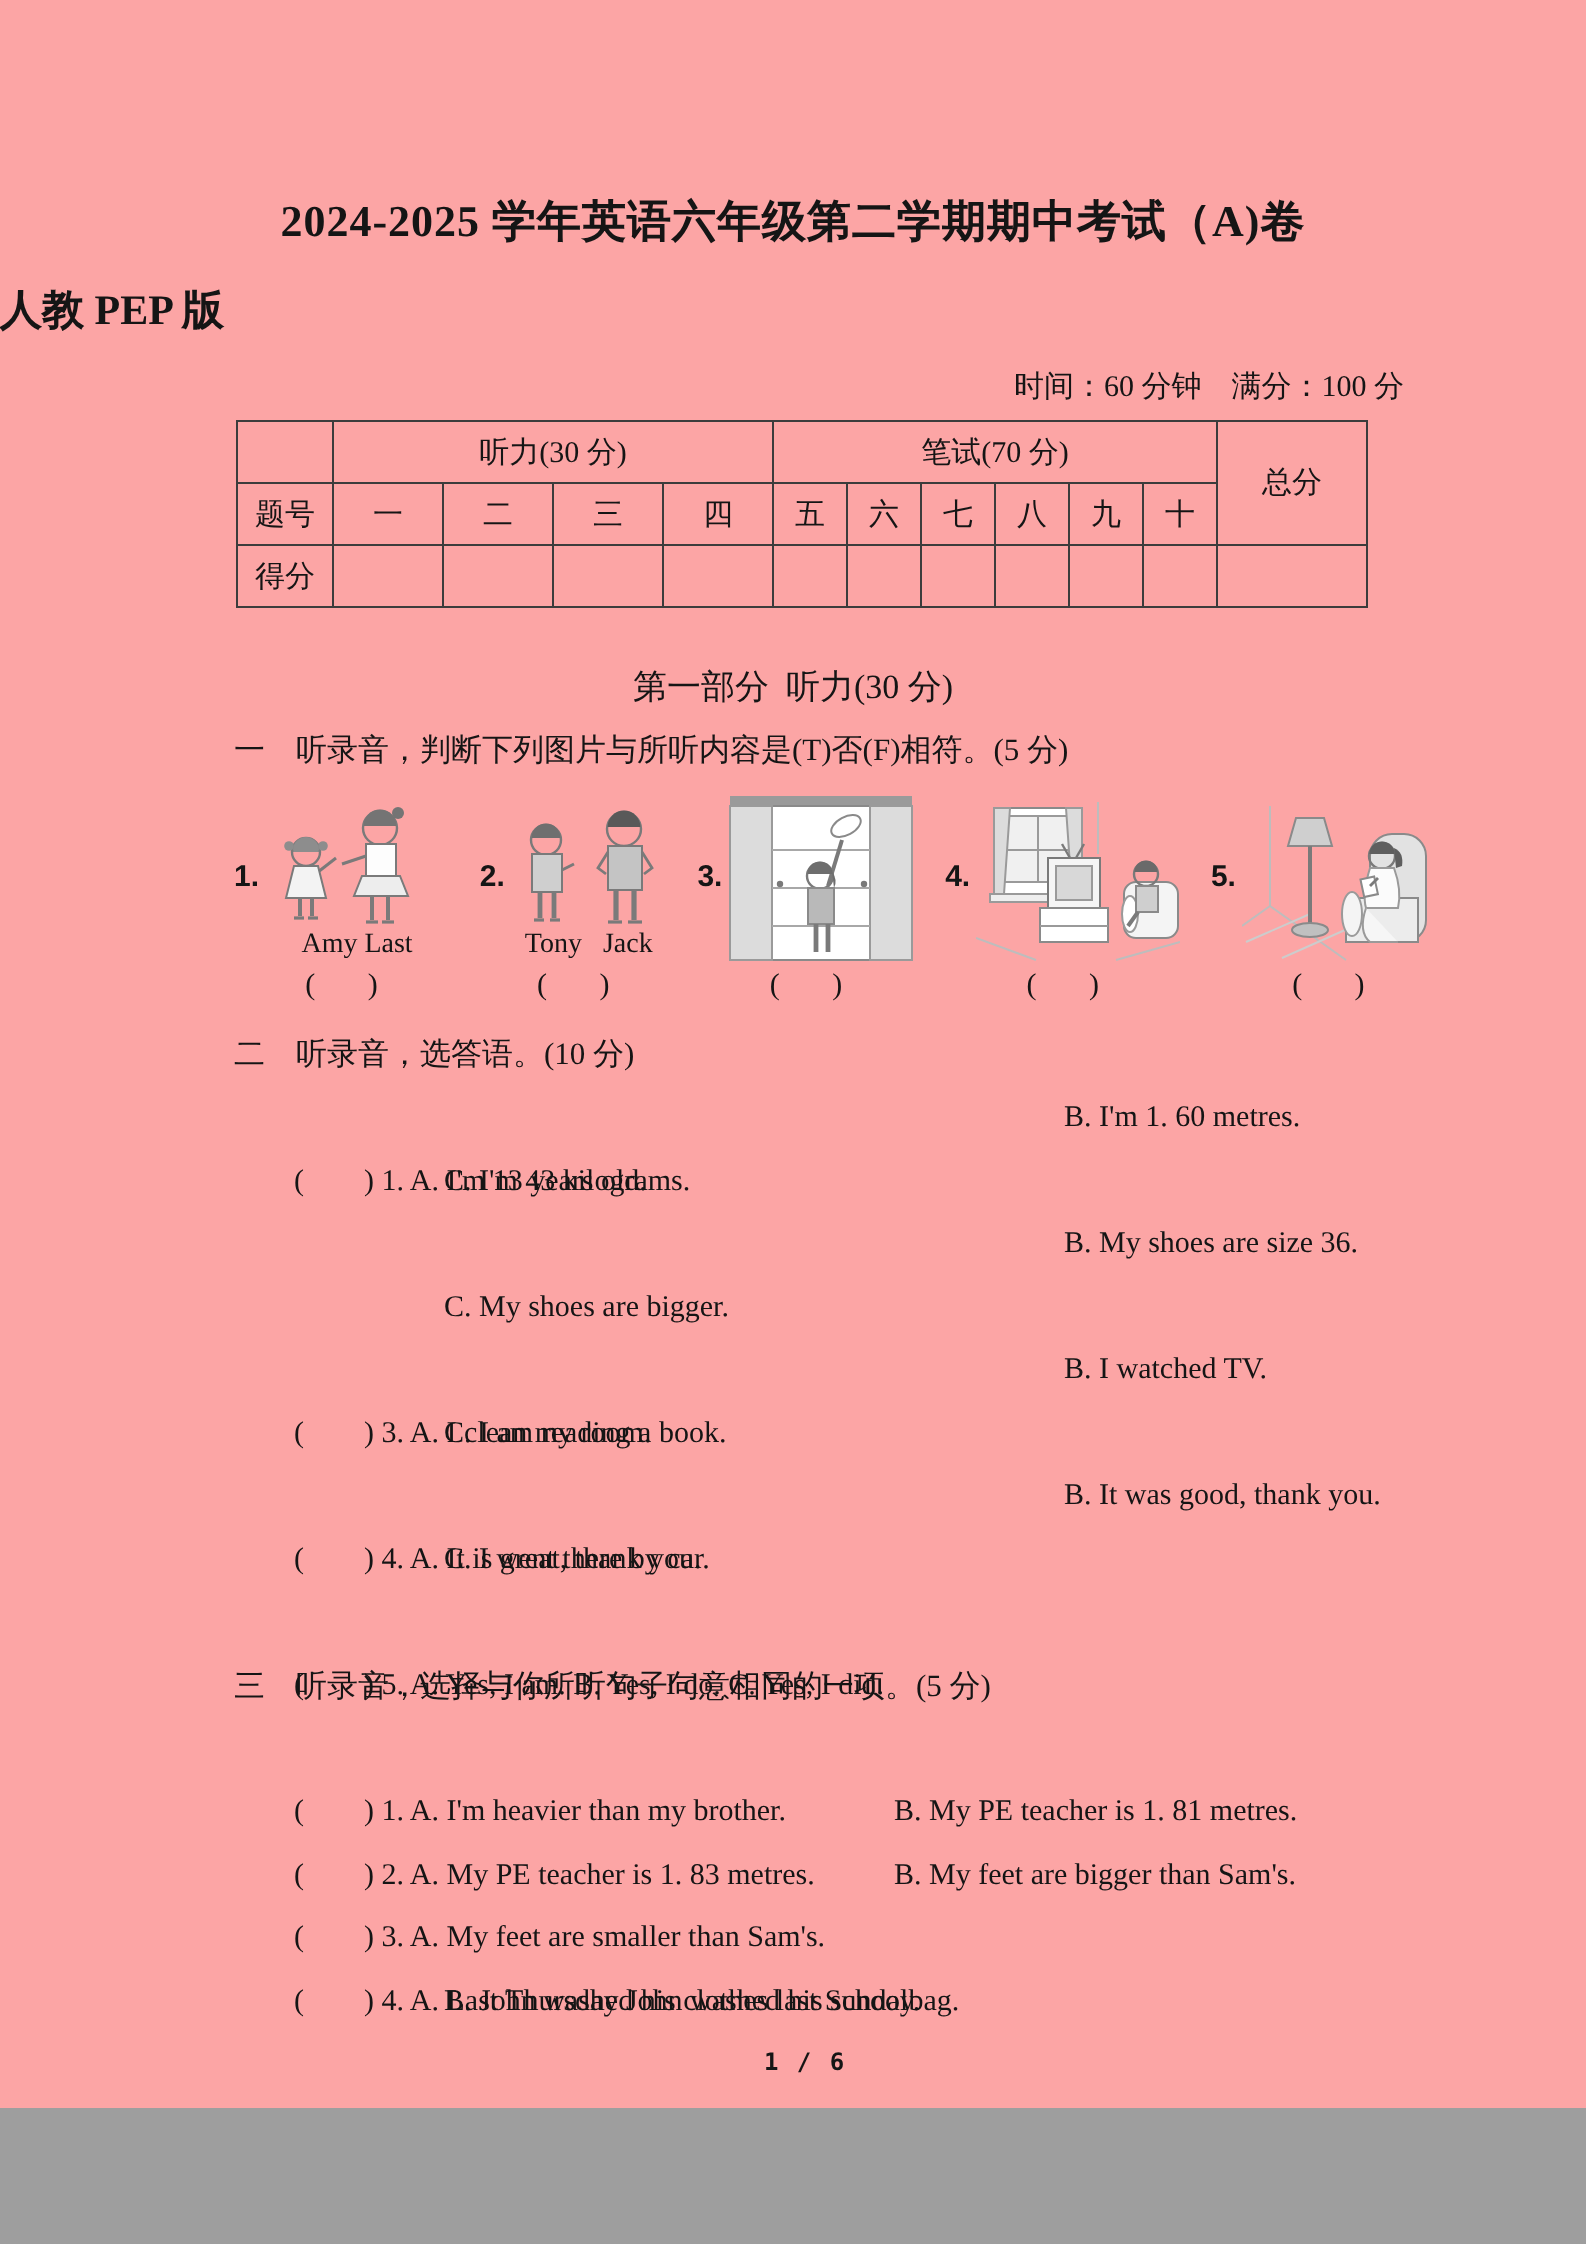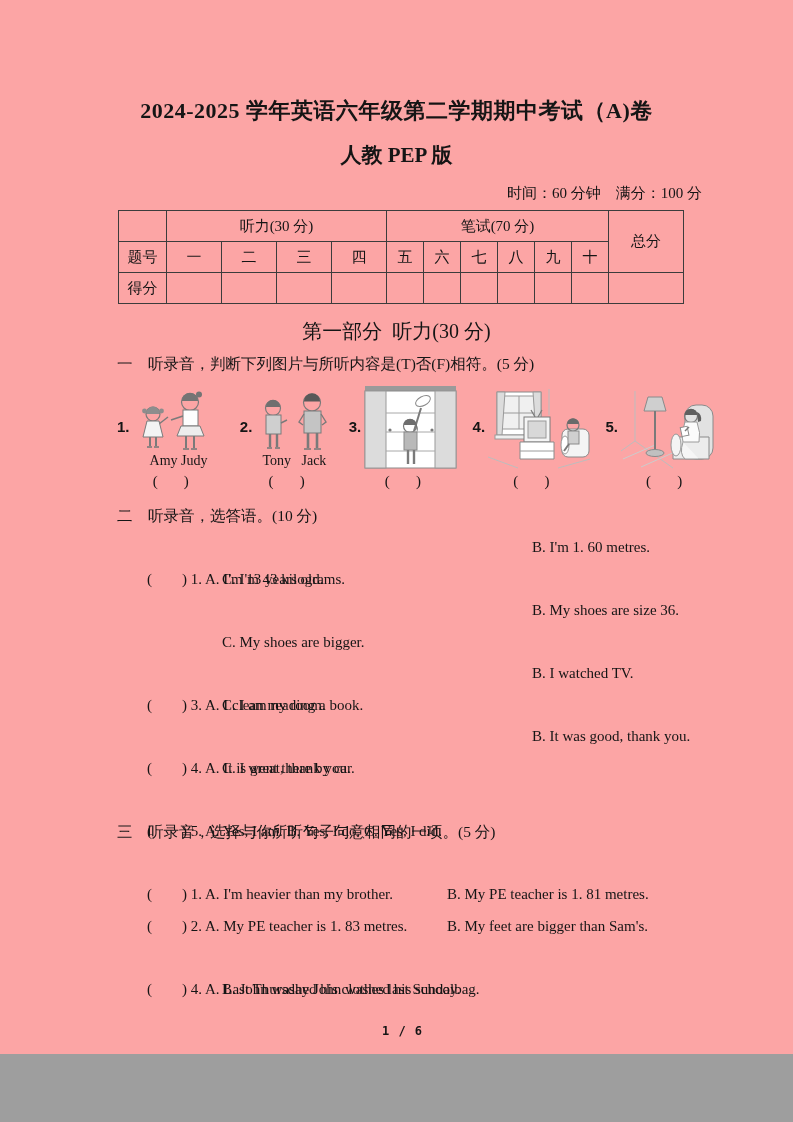--- a/index.html
+++ b/index.html
@@ -3,27 +3,27 @@
 <meta charset="utf-8">
 <style>
   * { box-sizing: border-box; }
   html,body { margin:0; padding:0; background:#9e9e9e; }
   .page {
     width:793px; height:1054px; background:#fca5a5; position:relative;
     margin:0 auto; overflow:hidden;
     font-family:"Liberation Serif","DejaVu Serif",serif; color:#151515;
   }
   .title1 { padding-top:96px; text-align:center; font-size:22px; font-weight:bold; letter-spacing:.5px; }
-  .title2 { margin-top:15px; text-align:center; font-size:21px; font-weight:bold; }
+  .title2 { margin-top:15px; text-align:left; font-size:21px; font-weight:bold; }
   .info-line { width:702px; text-align:right; font-size:15px; margin-top:15px; white-space:pre; }
 
   table.score-table { border-collapse:collapse; table-layout:fixed; margin:7px 0 0 118px; }
   table.score-table td { border:1.4px solid #3c3c3c; height:31px; text-align:center; font-size:15px; padding:0; overflow:hidden; }
 
-  .part-heading { text-align:center; font-size:20px; margin-top:11px; height:33px; line-height:33px; white-space:pre; }
+  .part-heading { text-align:center; font-size:17px; margin-top:23px; height:33px; line-height:33px; white-space:pre; }
 
   .content { padding-left:117px; width:793px; }
   .sec-heading { font-size:15.5px; height:32px; line-height:32px; white-space:pre; }
 
   .pics-row { display:flex; justify-content:space-between; width:606px; margin-top:3px; }
   .pic-item { display:flex; flex-direction:column; }
   .pic-main { display:flex; align-items:flex-end; height:86px; }
   .pic-num { font-family:"Liberation Sans","DejaVu Sans",sans-serif; font-weight:bold; font-size:15px; margin:0 3px 34px 0; }
   .pic-figwrap { display:flex; flex-direction:column; align-items:center; justify-content:flex-end; height:86px; }
   .pic-caption { font-size:14px; height:17px; line-height:17px; white-space:pre; }
@@ -126,21 +126,21 @@
               <path d="M48.8,11 a8.2,8.2 0 0 1 16.4,0" fill="#747474"></path>
               <circle cx="66" cy="4.5" r="3" fill="#747474"></circle>
               <line x1="50" y1="26" x2="38" y2="30" class="ln" stroke-width="1.5"></line>
               <rect x="50" y="20" width="15" height="16" fill="#fdfdfd" stroke="#7a7a7a"></rect>
               <path d="M48,36 h19 l4,10 h-27 z" fill="#ededed" stroke="#7a7a7a"></path>
               <line x1="53" y1="46" x2="53" y2="58" class="ln" stroke-width="2"></line>
               <line x1="61" y1="46" x2="61" y2="58" class="ln" stroke-width="2"></line>
               <line x1="50" y1="59" x2="56" y2="59" class="ln" stroke-width="1.6"></line>
               <line x1="58" y1="59" x2="64" y2="59" class="ln" stroke-width="1.6"></line>
             </svg>
-            <div class="pic-caption">Amy Judy</div>
+            <div class="pic-caption">Amy Last</div>
           </div>
         </div>
         <div class="pic-blank">(       )</div>
       </div>
 
       <div class="pic-item">
         <div class="pic-main">
           <span class="pic-num">2.</span>
           <div class="pic-figwrap">
             <svg width="78" height="62" viewBox="0 0 78 62">
@@ -291,20 +291,21 @@
 
     <div class="s3">
       <div class="qline">
         <span>(        ) 1. A. I'm heavier than my brother.</span>
       </div>
       <div class="qline">
         <span>(        ) 2. A. My PE teacher is 1. 83 metres.</span>
         <span class="opt-b">B. My PE teacher is 1. 81 metres.</span>
       </div>
       <div class="qline">
+        <span>(        ) 3. A. My feet are smaller than Sam's.</span>
         <span class="opt-b">B. My feet are bigger than Sam's.</span>
       </div>
       <div class="qline">
         <span>(        ) 4. A. Last Thursday John washed his schoolbag.</span>
       </div>
       <div class="qline cline">B. John washed his clothes last Sunday.</div>
     </div>
   </div>
 
   <div class="footer">1 / 6</div>

